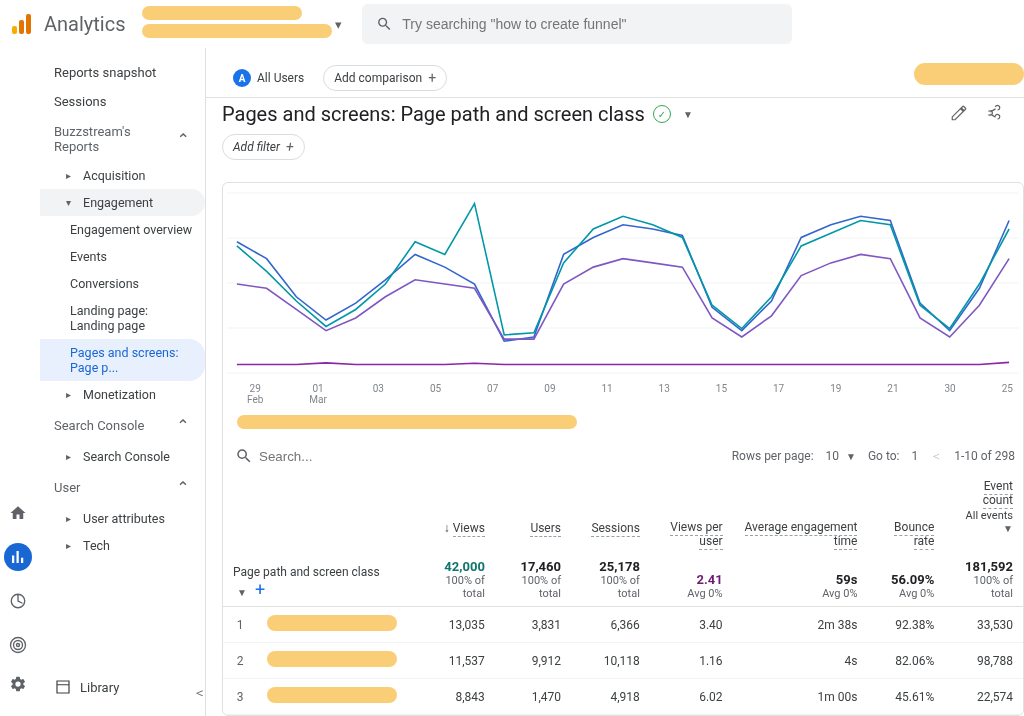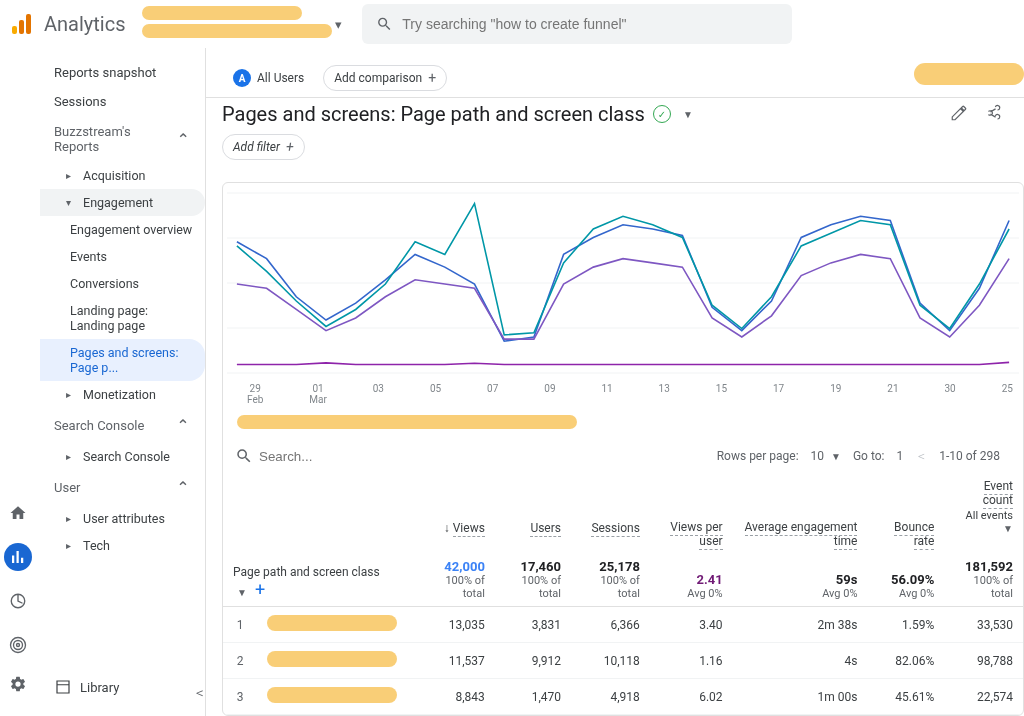--- a/index.html
+++ b/index.html
@@ -43,21 +43,21 @@
 .verified { width:18px;height:18px;border:1.5px solid #34a853;border-radius:50%;display:flex;align-items:center;justify-content:center;color:#34a853;font-size:10px;}
 .tool-icons{ margin-left:auto; display:flex; gap:16px; color:#5f6368; padding-right:6px;}
 .addfilter { margin:0 0 14px 16px;font-style:italic; }
 .card { margin:8px 0 0 16px; border:1px solid #e0e0e0; border-radius:6px; overflow:hidden;}
 .card-title { padding:14px 16px 6px 16px; font-size:13px; color:#3c4043;}
 .chart { position:relative; height:200px; padding:0 4px;}
 .chart svg { width:100%; height:100%;}
 .xticks { display:flex; justify-content:space-between; padding:0 10px 4px 24px; font-size:10px; color:#80868b;}
 .xticks div{ text-align:center; line-height:1.1;}
 .legend-smudge { margin:6px 0 10px 14px; width:340px; height:14px;}
-.pager { display:flex; align-items:center; gap:2px; padding:8px 23px 8px 12px; font-size:12px; color:#5f6368;}
+.pager { display:flex; align-items:center; gap:2px; padding:8px 8px 8px 12px; font-size:12px; color:#5f6368;}
 .pager .srch { display:flex; align-items:center; gap:6px;}
 .pager .right { margin-left:auto; display:flex; align-items:center; gap:12px;}
 .pager input { border:none; outline:none; width:80px;}
 table { width:100%; border-collapse:collapse; font-size:12px;}
 th { text-align:right; font-weight:400; color:#3c4043; padding:6px 10px; border-bottom:1px solid #e0e0e0; vertical-align:bottom;}
 th.left { text-align:left; }
 th .hdr{ border-bottom:1px dashed #9aa0a6; padding-bottom:1px;}
 th .sub { font-size:11px; color:#5f6368; display:block; padding-top:24px;}
 td { text-align:right; padding:8px 10px; border-bottom:1px solid #f1f3f4;}
 td.idx { text-align:center; width:34px; color:#5f6368;}
@@ -244,39 +244,39 @@
           <span>1</span>
           <span style="color:#bdc1c6">＜</span>
           <span>1-10 of 298</span>
         </div>
       </div>
 
       <table>
         <thead>
             <tr id="thead-row">
               <th class="left first" colspan="2"><span>Page path and screen class <span class="dd">▼</span></span><span class="plusblue">+</span></th>
-              <th><span>↓ </span><span class="hdr">Views</span><span class="sub"><b style="color:#3b82f6;font-size:13px">42,000</b><br>100% of total</span></th>
+              <th><span>↓ </span><span class="hdr">Views</span><span class="sub"><b style="color:#0f766e;font-size:13px">42,000</b><br>100% of total</span></th>
               <th><span class="hdr">Users</span><span class="sub"><b style="color:#202124;font-size:13px">17,460</b><br>100% of total</span></th>
               <th><span class="hdr">Sessions</span><span class="sub"><b style="color:#202124;font-size:13px">25,178</b><br>100% of total</span></th>
               <th><span class="hdr">Views per user</span><span class="sub"><b style="color:#701a75;font-size:13px">2.41</b><br>Avg 0%</span></th>
               <th><span class="hdr">Average engagement time</span><span class="sub"><b style="color:#202124;font-size:13px">59s</b><br>Avg 0%</span></th>
               <th><span class="hdr">Bounce rate</span><span class="sub"><b style="color:#202124;font-size:13px">56.09%</b><br>Avg 0%</span></th>
               <th><span class="hdr">Event count</span><div style="font-size:11px;color:#3c4043;padding-top:2px">All events <span class="dd">▼</span></div><span class="sub"><b style="color:#202124;font-size:13px">181,592</b><br>100% of total</span></th>
             </tr>
           </thead>
         <tbody id="tbody">
             <tr>
               <td class="idx">1</td>
               <td class="name"><span class="smudge rowsmudge"></span></td>
               <td>13,035</td>
               <td>3,831</td>
               <td>6,366</td>
               <td>3.40</td>
               <td>2m 38s</td>
-              <td>1.59%</td>
+              <td>92.38%</td>
               <td>33,530</td>
             </tr>
             <tr>
               <td class="idx">2</td>
               <td class="name"><span class="smudge rowsmudge"></span></td>
               <td>11,537</td>
               <td>9,912</td>
               <td>10,118</td>
               <td>1.16</td>
               <td>4s</td>

